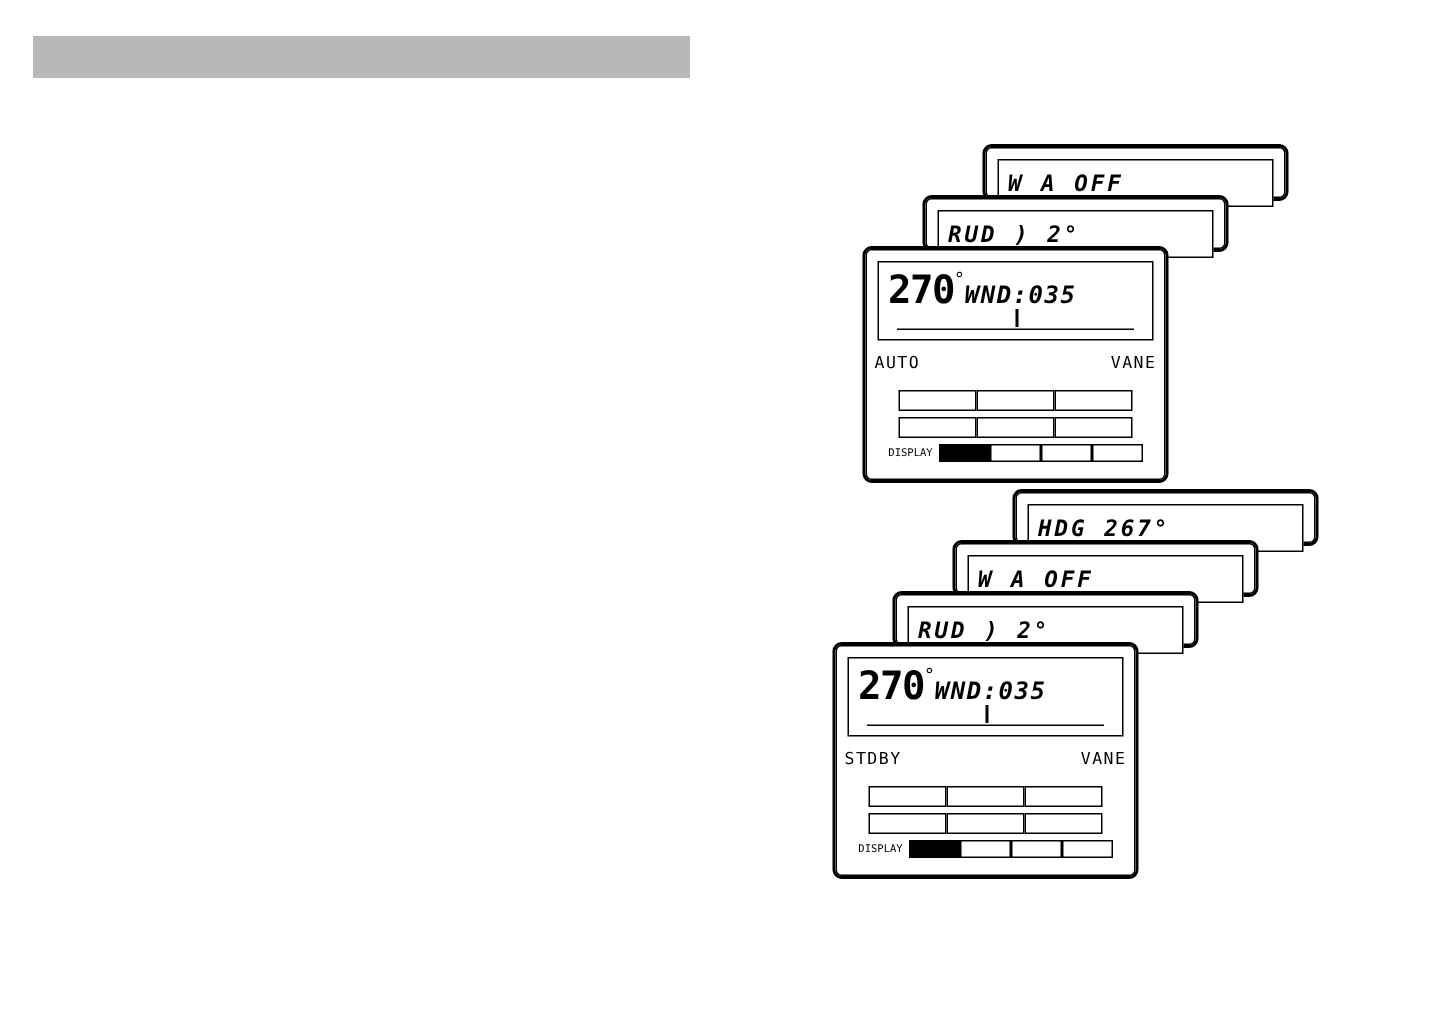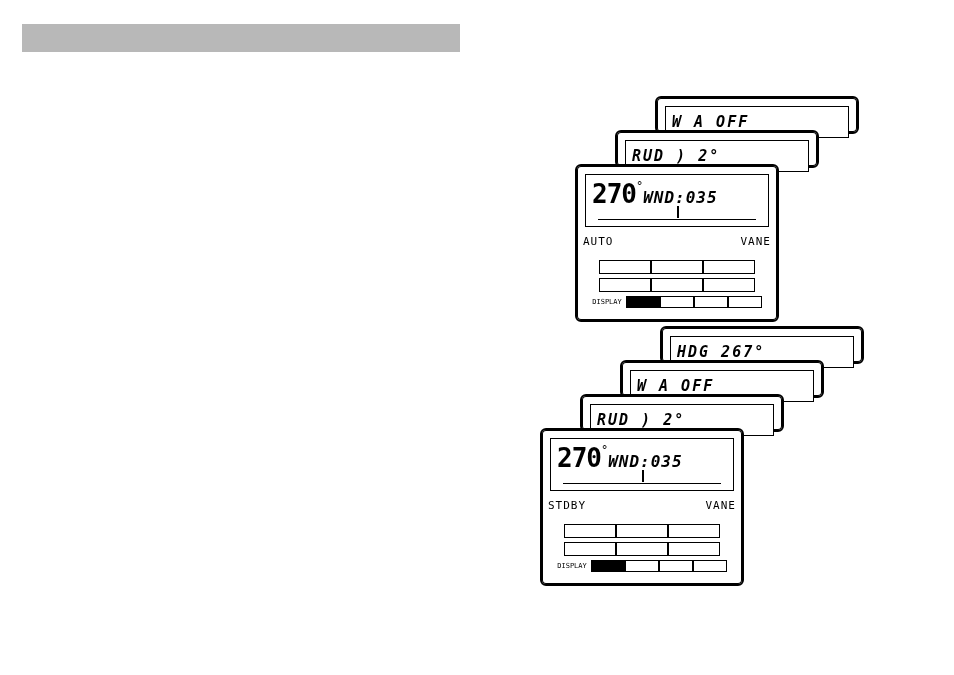--- a/index.html
+++ b/index.html
@@ -61,21 +61,21 @@
           <span class="disp">DISPLAY</span>
           <div class="btn fill"></div>
           <div class="btn"></div>
           <div class="btn"></div>
           <div class="btn"></div>
         </div>
       </div>
     </div>
   </div>
 
-  <div class="stack" style="left:540px;top:326px;width:360px;height:260px">
+  <div class="stack" style="left:555px;top:326px;width:360px;height:260px">
     <div class="unit slim" style="left:120px;top:0">
       <div class="screen"><span>HDG 267°</span></div>
     </div>
     <div class="unit slim" style="left:80px;top:34px">
       <div class="screen"><span>W A OFF</span></div>
     </div>
     <div class="unit slim" style="left:40px;top:68px">
       <div class="screen"><span>RUD ) 2°</span></div>
     </div>
     <div class="unit" style="left:0;top:102px">

